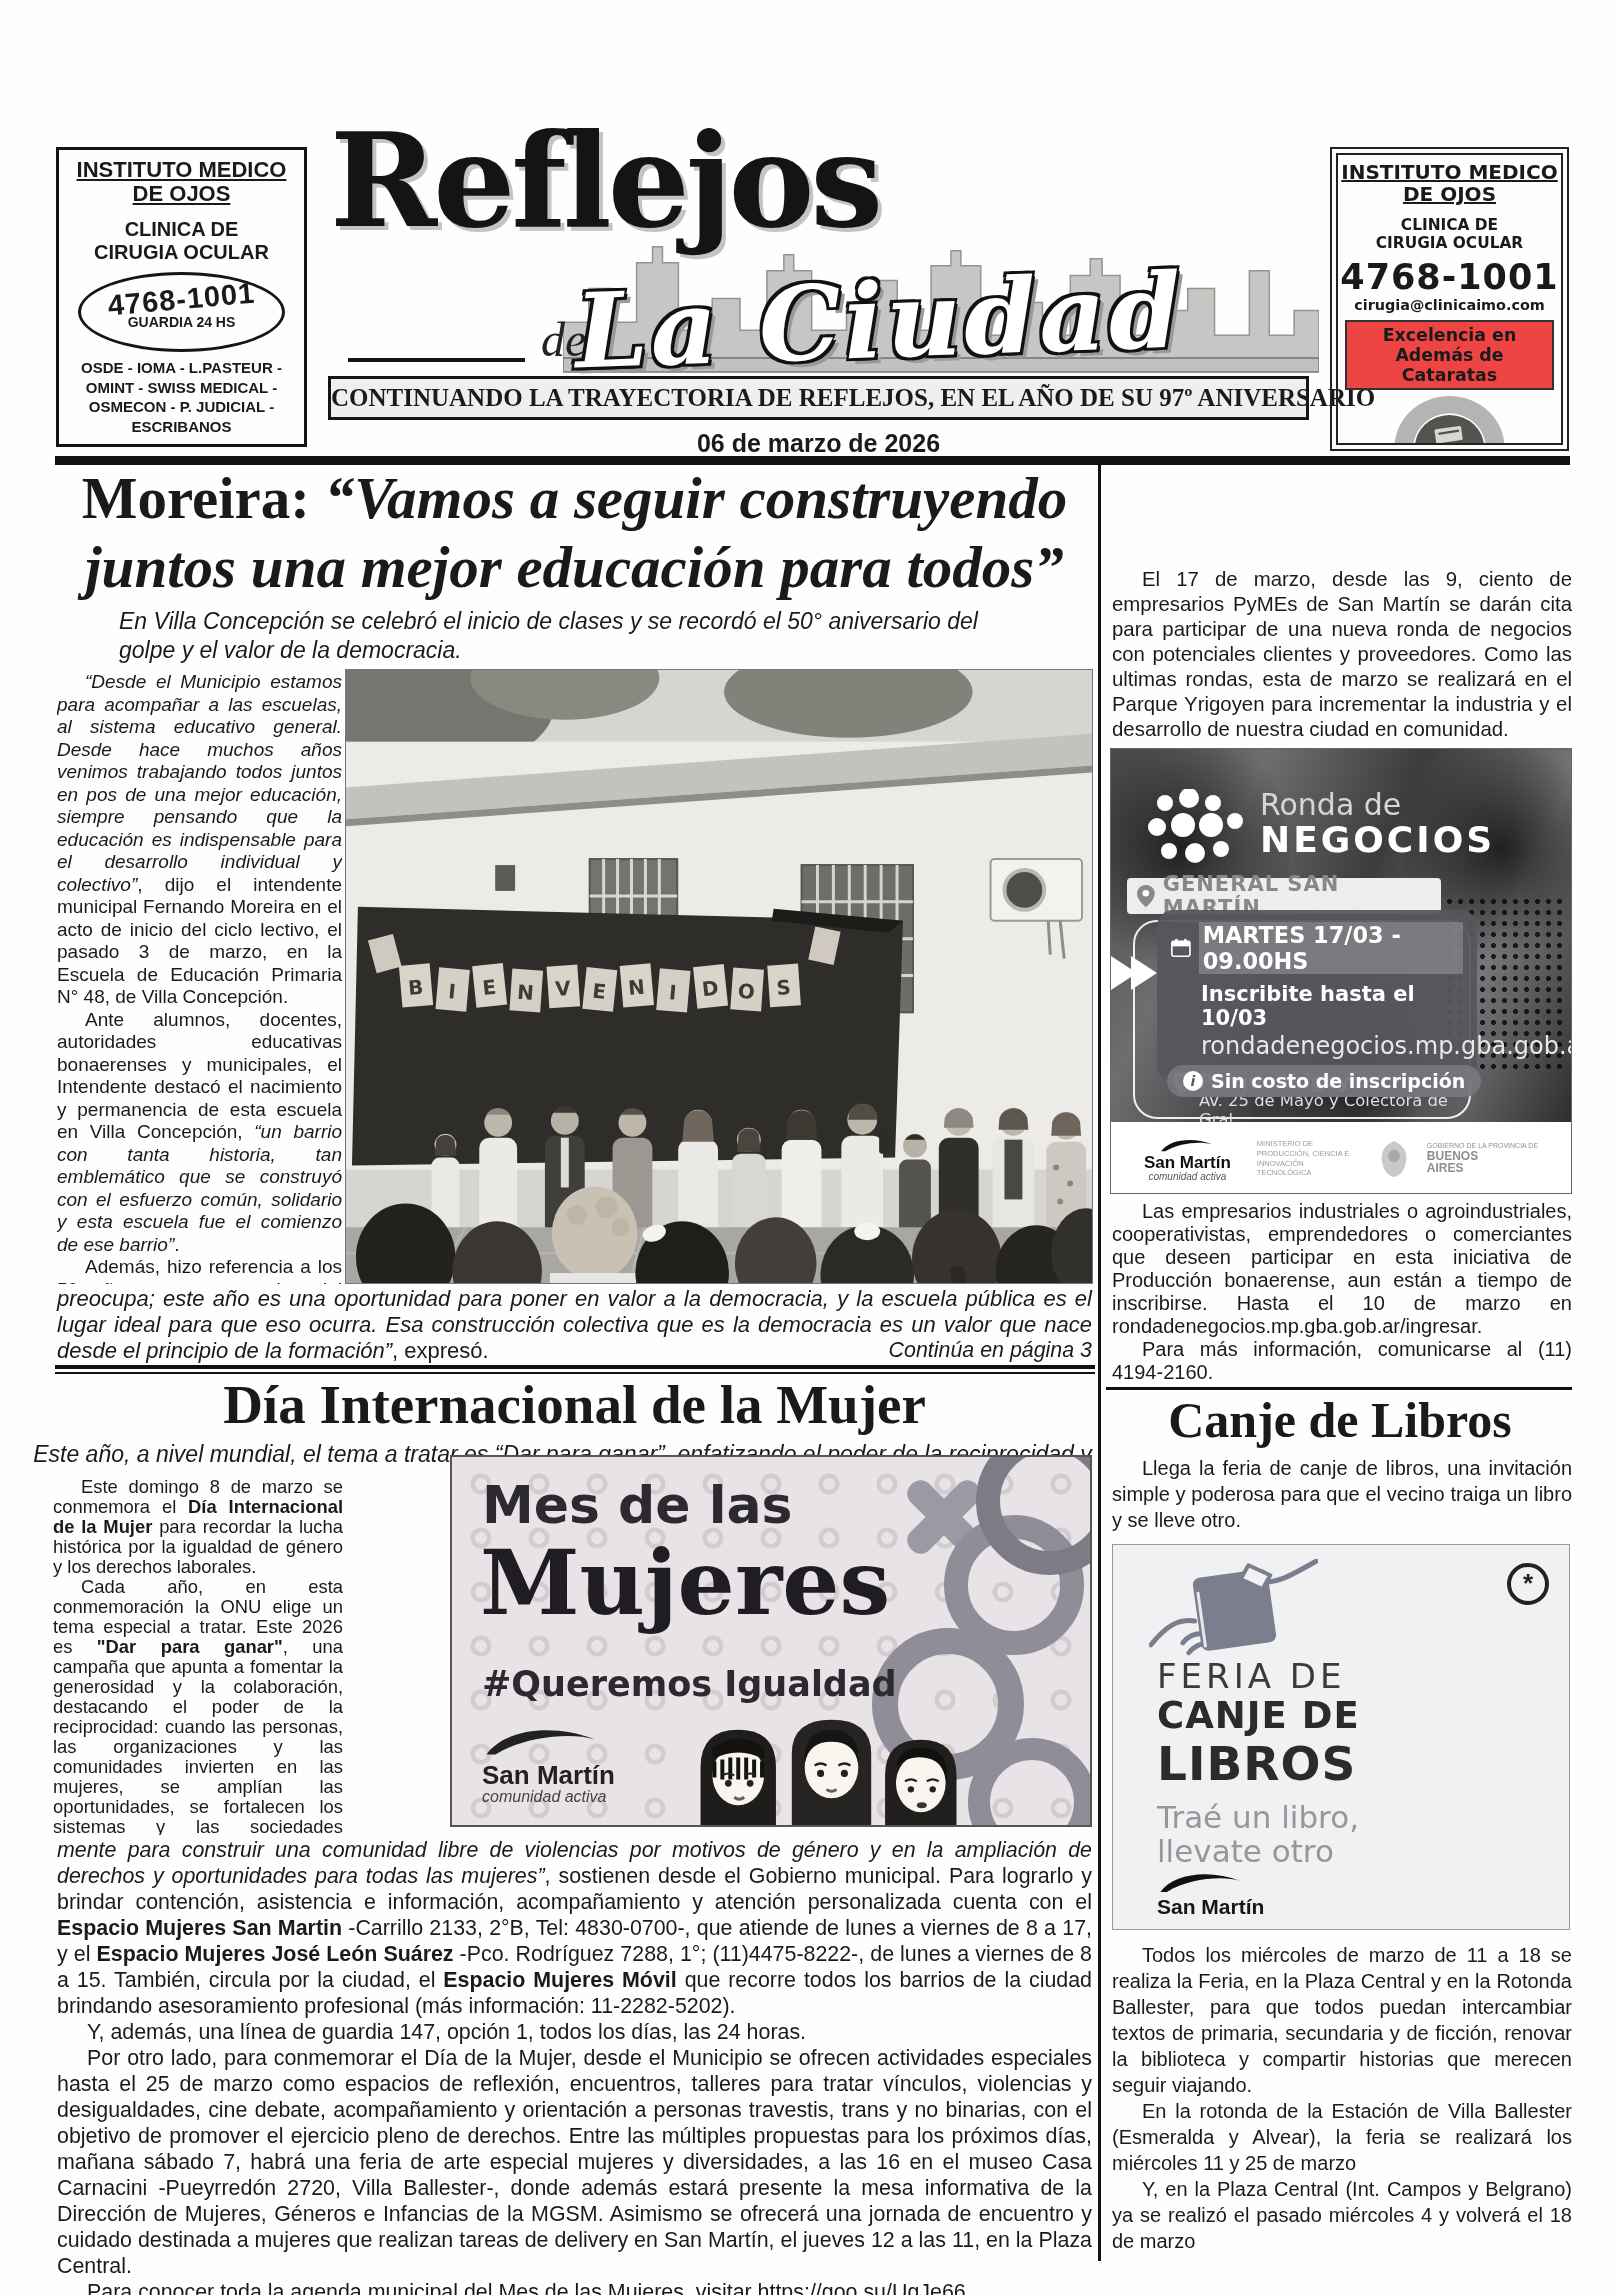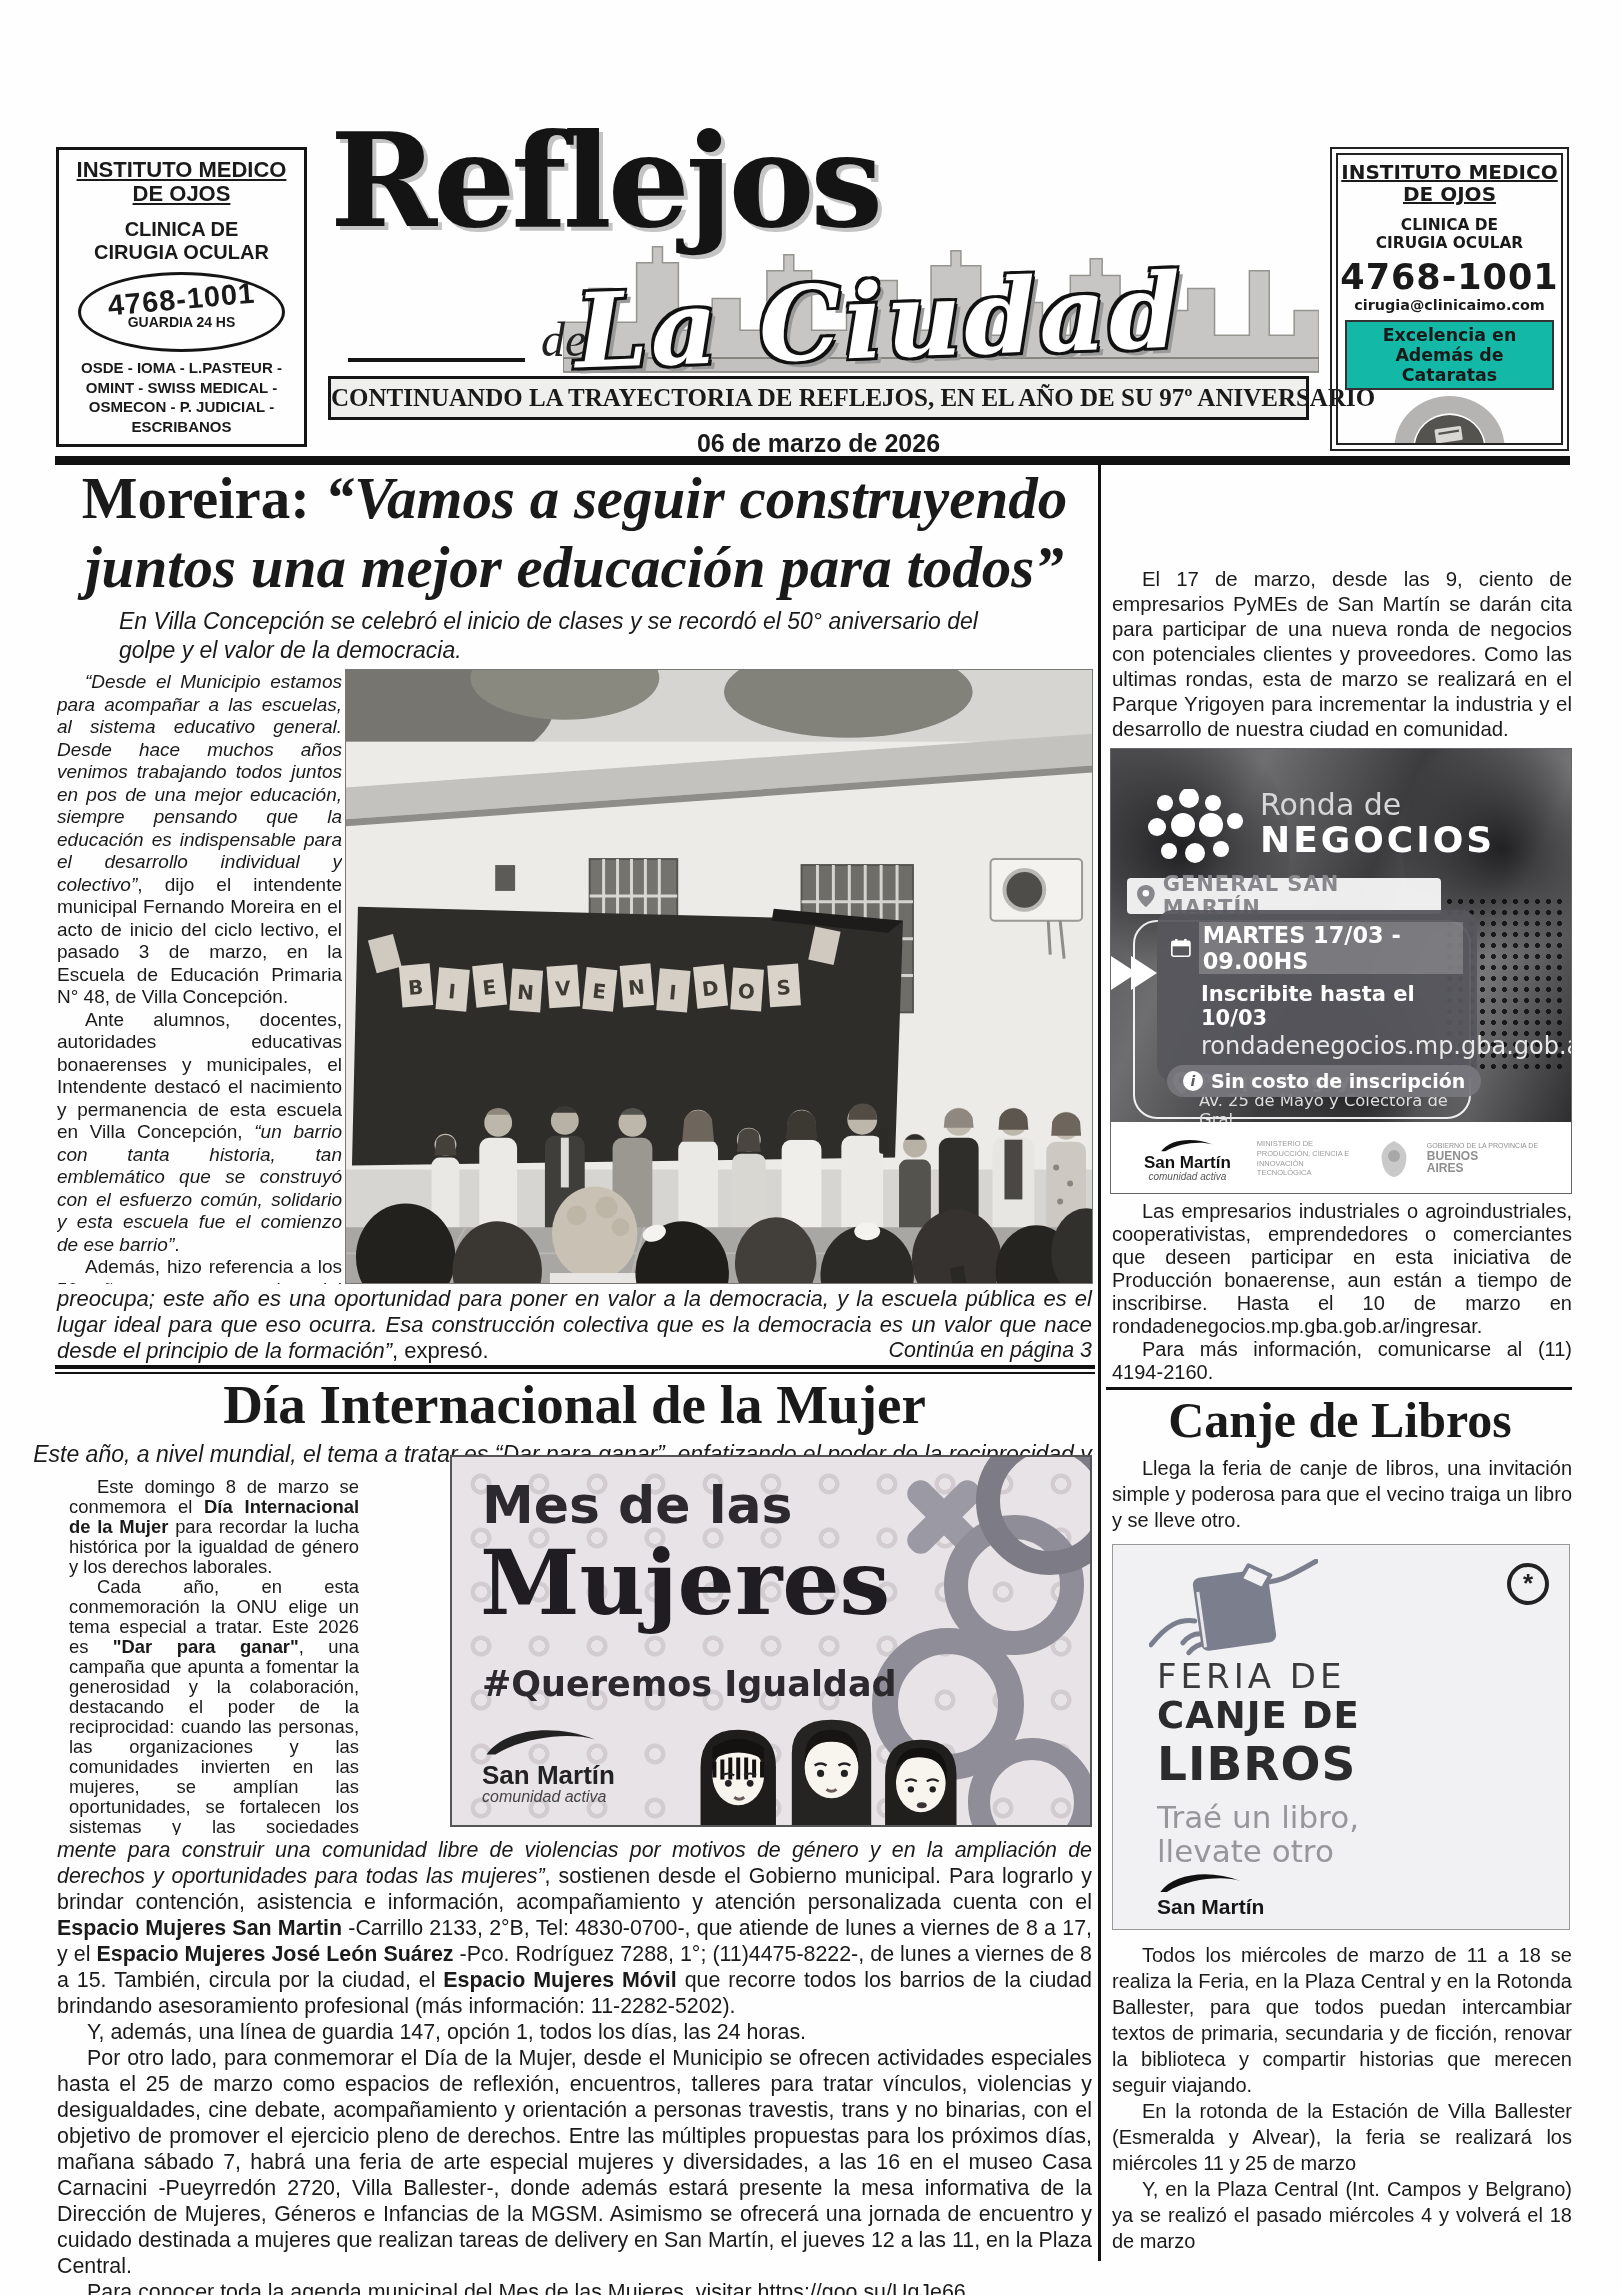--- a/index.html
+++ b/index.html
@@ -20,21 +20,21 @@
   .al-ph{font-weight:bold;font-size:29px;transform:rotate(-5deg);letter-spacing:1px;}
   .al-g{font-weight:bold;font-size:14px;margin-top:-2px;}
   .al-cov{font-weight:bold;font-size:15px;line-height:1.3;margin-top:6px;}
 
   .adbox-r{left:1330px;top:147px;width:239px;height:304px;border:2px solid #222;box-sizing:border-box;padding:4px;}
   .ar-in{border:2px solid #222;height:100%;box-sizing:border-box;text-align:center;padding-top:6px;overflow:hidden;font-family:"DejaVu Sans",sans-serif;}
   .ar-t{font-weight:bold;font-size:20px;line-height:1.12;text-decoration:underline;}
   .ar-s{font-weight:bold;font-size:15.4px;line-height:1.2;margin-top:10px;}
   .ar-ph{font-weight:bold;font-size:35px;letter-spacing:1px;margin-top:4px;}
   .ar-em{font-weight:bold;font-size:14.4px;}
-  .ar-box{border:2px solid #333;background:#14b8a6;margin:7px 7px 6px;font-weight:bold;font-size:17.4px;line-height:1.15;padding:3px 16px;}
+  .ar-box{border:2px solid #333;background:#ef4444;margin:7px 7px 6px;font-weight:bold;font-size:17.4px;line-height:1.15;padding:3px 16px;}
 
   
   .masthead{left:318px;top:125px;width:1007px;height:330px;}
   .m-reflejos{left:12px;top:-20px;font-family:"DejaVu Serif",serif;font-weight:bold;font-size:129px;
               letter-spacing:-4px;color:#141414;text-shadow:4px 4px 0 #c4c4c4;}
   .m-line{left:30px;top:233px;width:177px;height:4px;background:#151515;}
   .m-de{left:223px;top:187px;font-family:"Liberation Serif",serif;font-style:italic;font-size:48px;color:#222;}
   .m-sky{left:245px;top:86px;width:756px;height:165px;}
   .m-lc{left:257px;top:135px;font-family:"DejaVu Serif",serif;font-style:italic;font-weight:bold;font-size:103px;
         letter-spacing:3px;color:#fff;transform:rotate(-2deg);
@@ -52,21 +52,21 @@
   .sub1{left:119px;top:607px;width:915px;font-style:italic;font-size:23px;line-height:1.28;}
   .col1{left:57px;top:671px;width:285px;height:613px;font-size:19px;line-height:22.5px;overflow:hidden;}
   .photo{left:345px;top:669px;width:746px;height:613px;border:1px solid #777;}
   .cont{left:57px;top:1286px;width:1035px;font-size:22px;line-height:26px;}
   .contnote{left:57px;top:1338px;width:1035px;text-align:right;font-style:italic;font-size:21.4px;}
   .rule-dbl{left:55px;top:1365px;width:1040px;height:3px;border-top:4px solid #111;border-bottom:2px solid #111;}
 
   
   .h2{left:57px;top:1373px;width:1035px;text-align:center;font-family:"Liberation Serif",serif;font-weight:bold;font-size:55px;}
   .sub2{left:30px;top:1441px;width:1065px;text-align:center;font-style:italic;font-size:23px;}
-  .col2{left:69px;top:1477px;width:290px;height:358px;font-size:18.4px;line-height:20px;overflow:hidden;}
+  .col2{left:53px;top:1477px;width:290px;height:358px;font-size:18.4px;line-height:20px;overflow:hidden;}
   .admuj{left:450px;top:1455px;width:642px;height:372px;border:2px solid #555;box-sizing:border-box;background:#e8e3e7;overflow:hidden;}
   .mfull{left:57px;top:1837px;width:1035px;font-size:21.4px;line-height:26px;}
   .mfull p.ind{text-indent:30px;}
 
   
   .h3{left:1106px;top:466px;width:468px;text-align:center;font-family:"Liberation Serif",serif;font-weight:bold;font-size:45px;line-height:1.04;}
   .rp1{left:1112px;top:567px;width:460px;font-size:20.4px;line-height:25px;}
   .rp2{left:1112px;top:1200px;width:460px;font-size:20px;line-height:23px;}
   .rp1 p.ind,.rp2 p.ind,.rp3 p.ind,.rp4 p.ind{text-indent:30px;}
   .rule-thin{left:1106px;top:1387px;width:466px;height:3px;background:#111;}

